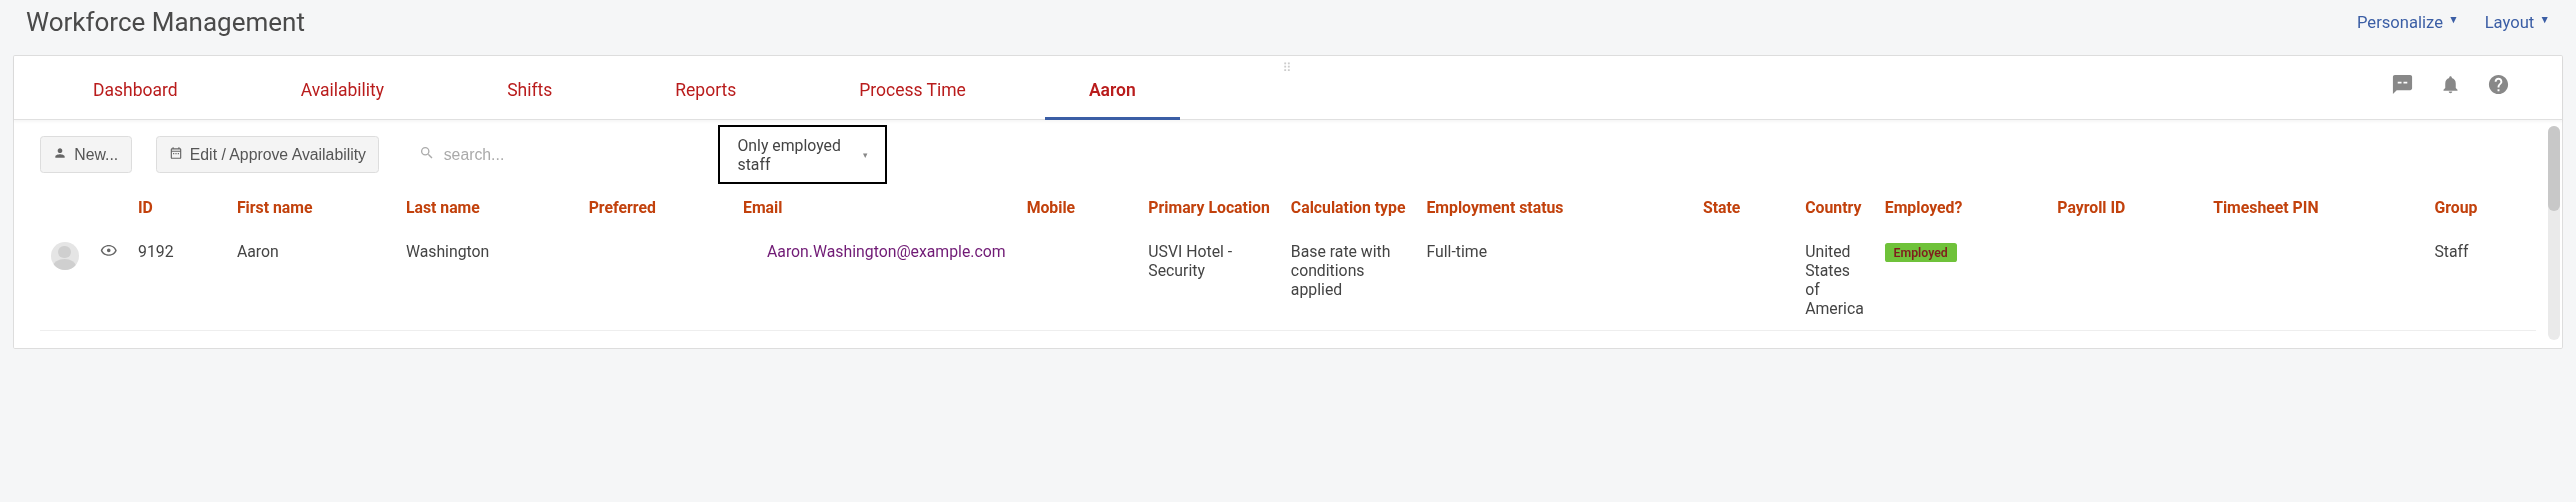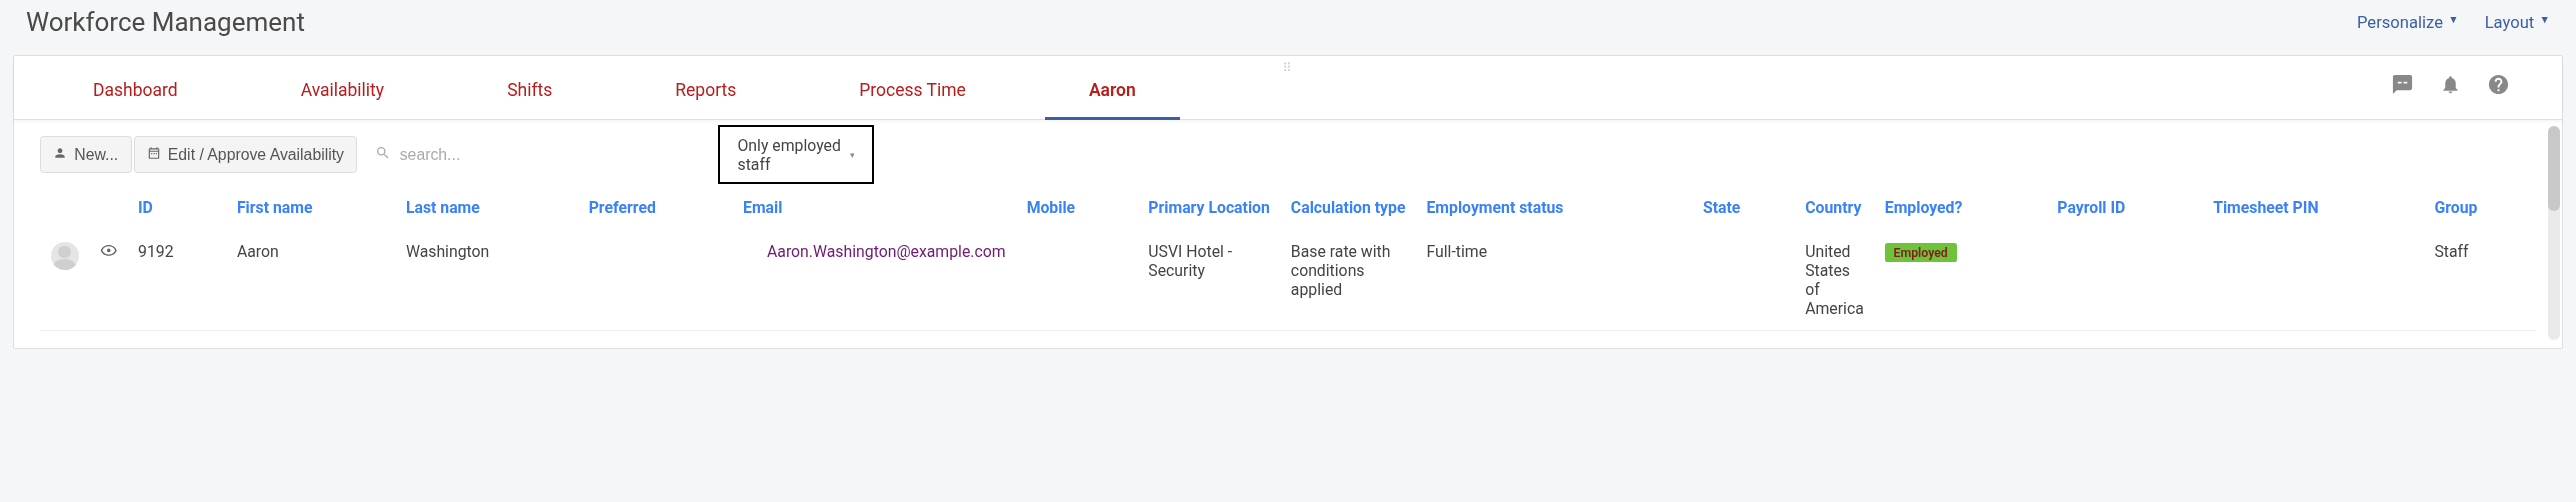--- a/index.html
+++ b/index.html
@@ -87,21 +87,21 @@
       align-items: center;
       color: #888;
       font-size: 19px;
       padding-right: 17.5px;
     }
     .tab-icons .ico { cursor: pointer; }
     .toolbar {
       display: flex;
       align-items: center;
       padding: 15.8px 26px;
-      gap: 2px;
+      gap: 24px;
       position: relative;
     }
     .btn {
       background: #f4f4f4;
       border: 0.9px solid #ddd;
       border-radius: 3.5px;
       padding: 8.8px 12.3px;
       font-size: 15.8px;
       color: #555;
       cursor: pointer;
@@ -123,42 +123,42 @@
       outline: none;
       width: 263px;
       color: #555;
     }
     .search-input::placeholder { color: #aaa; }
     .filter-select {
       position: absolute;
       left: 704px;
       border: 2.6px solid #000;
       padding: 8.8px 17.5px;
-      width: 156px;
+      width: 169px;
       font-size: 15.8px;
       color: #444;
       display: flex;
       justify-content: space-between;
       align-items: center;
       background: #fff;
       cursor: pointer;
     }
     .filter-caret { font-size: 8.8px; color: #888; }
     .table-wrap {
       padding: 0 26px 17.5px 26px;
     }
     table {
       width: 100%;
       border-collapse: collapse;
     }
     th {
       text-align: left;
       font-size: 15.8px;
       font-weight: 700;
-      color: #3b82f6;
+      color: #c2410c;
       padding: 8.8px 10.5px 12.3px 10.5px;
       white-space: nowrap;
     }
     td {
       font-size: 15.8px;
       color: #444;
       padding: 12.3px 10.5px;
       vertical-align: top;
       border-bottom: 0.9px solid #eee;
     }

